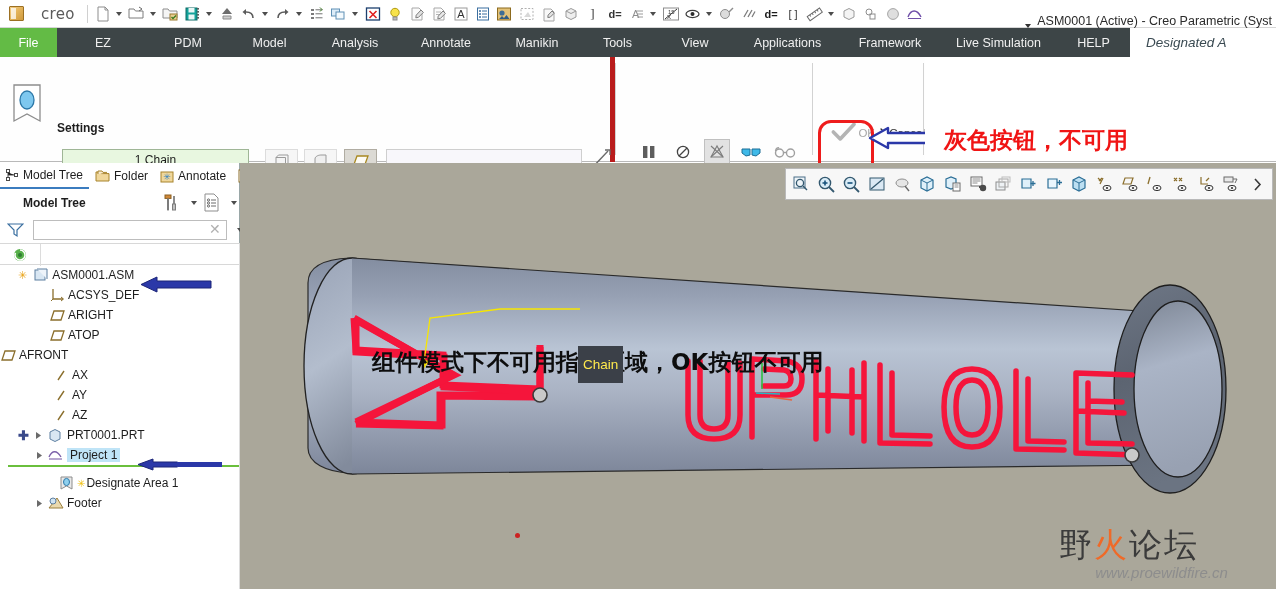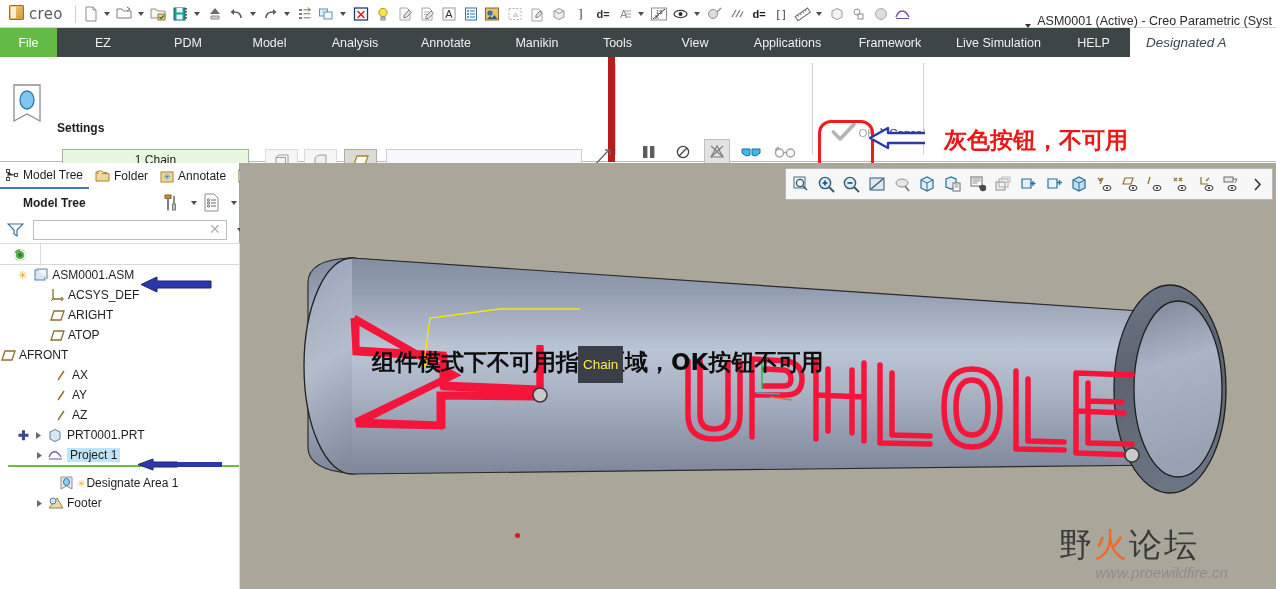--- a/index.html
+++ b/index.html
@@ -12,21 +12,21 @@
     -webkit-font-smoothing:antialiased;
   }
   #app{ position:relative; width:1276px; height:589px; overflow:hidden; }
 
   
   .qat{
     position:absolute; left:0; top:0; width:1276px; height:28px;
     background:#ffffff; border-bottom:1px solid #d6d6d6;
     display:flex; align-items:center;
   }
-  .creo-logo{ display:flex; gap:5px; padding:0 8px 0 9px; }
+  .creo-logo{ display:flex; align-items:center; gap:17px; padding:0 8px 0 9px; }
   .creo-cube{
     width:15px;height:15px;position:relative;
     background:linear-gradient(135deg,#f4cf86 0%,#e3b35a 48%,#cf9a3d 100%);
     border:1px solid #9c7023; border-radius:1px;
   }
   .creo-cube:before{
     content:""; position:absolute; left:1px; top:1px; width:5px; height:11px;
     background:#ffffff; opacity:.75;
   }
   .creo-word{ font-size:15px; color:#5a5a5a; letter-spacing:.3px; font-family:"DejaVu Sans",sans-serif;}
@@ -56,21 +56,21 @@
   .tabtail{
     flex:1 1 auto; background:#ffffff; display:flex; align-items:center;
     padding-left:16px; color:#3a4a52; font-style:italic; font-size:13.5px; overflow:hidden;
   }
 
   
   .dash{
     position:absolute; left:0; top:57px; width:1276px; height:105px;
     background:#fefefe; border-bottom:1px solid #b9b9b9;
   }
-  .dash-left{ position:absolute; left:0; top:0; width:615px; height:105px; border-right:7px solid #b91c1c; }
+  .dash-left{ position:absolute; left:0; top:0; width:615px; height:105px; border-right:5px solid #b91c1c; }
   .featicon{
     position:absolute; left:8px; top:24px; width:38px; height:46px;
     display:flex;align-items:center;justify-content:center;
   }
   .settings-lbl{ position:absolute; left:57px; top:64px; font-size:12px; font-weight:bold; color:#1d1d1d; }
   .chain-field{
     position:absolute; left:62px; top:92px; width:187px; height:21px;
     background:#e8f7e0; border:1px solid #9fb696; font-size:12px;
     padding:2px 5px; color:#1b1b1b; line-height:16px;text-align:center;
   }

